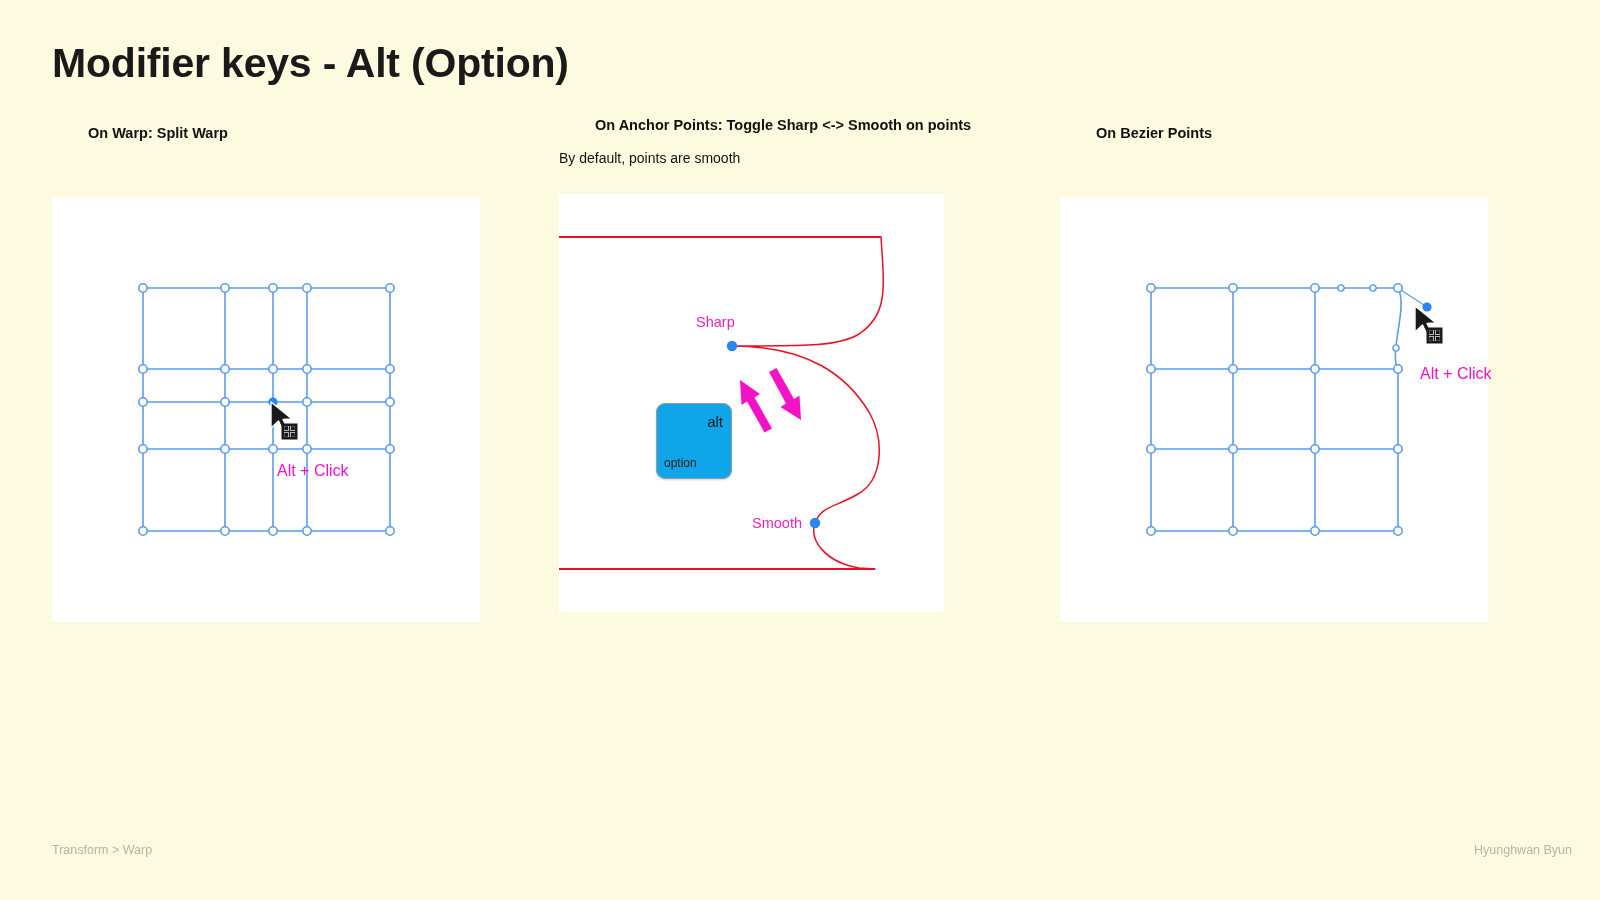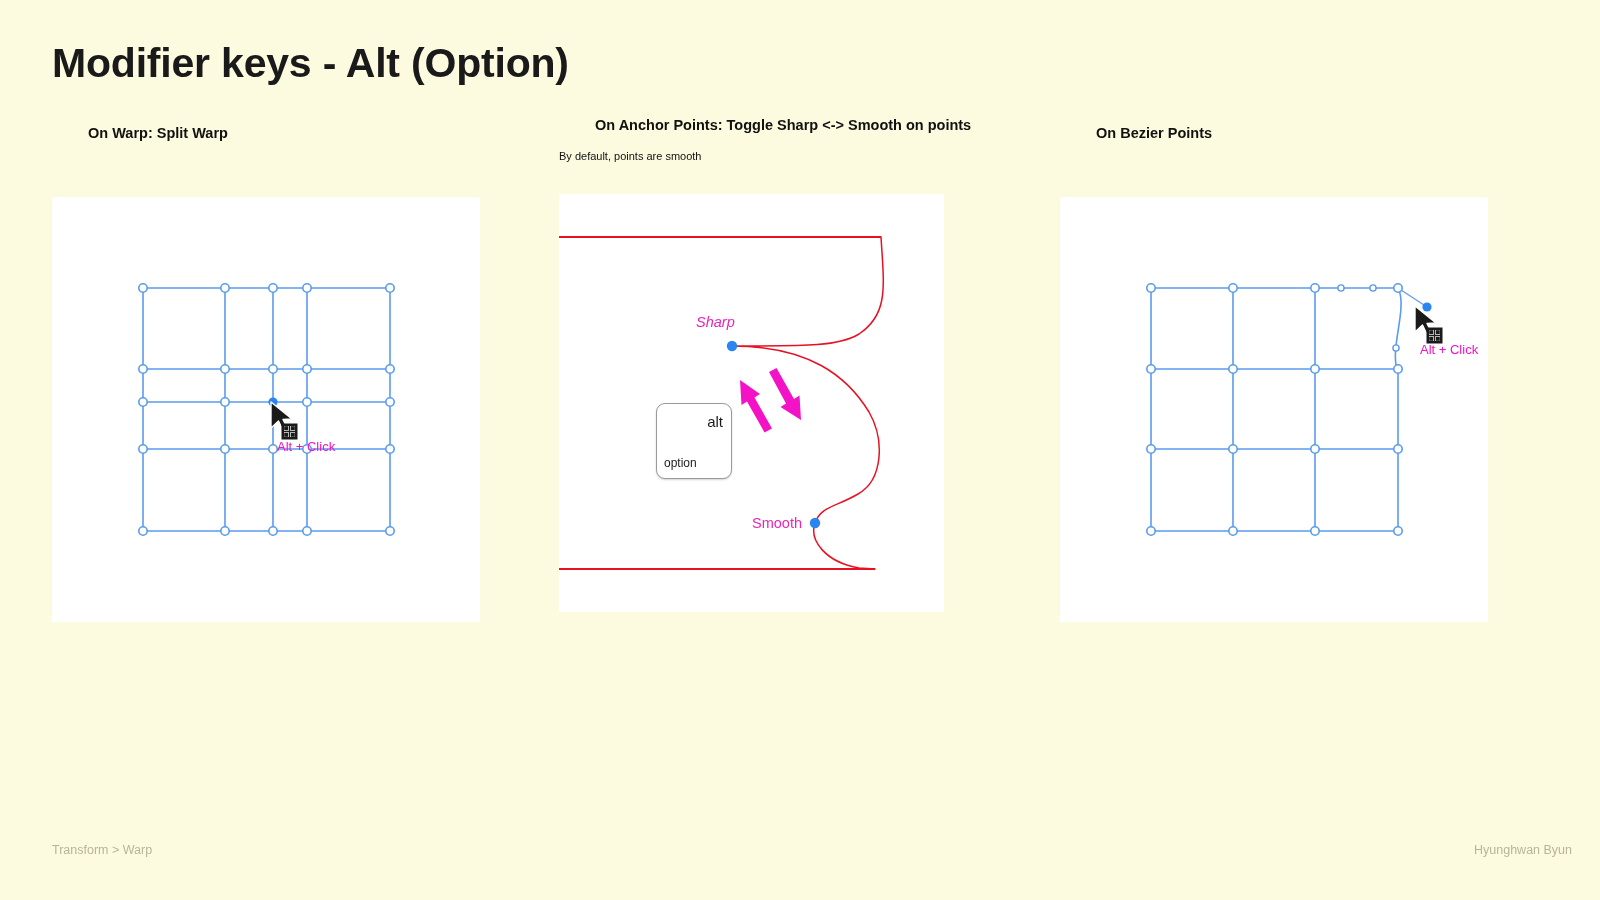--- a/index.html
+++ b/index.html
@@ -18,21 +18,21 @@
     font-family:"Liberation Sans", sans-serif;
   }
   .col-head {
     position:absolute;
     font-size:14.5px; font-weight:bold; color:#111;
     white-space:nowrap;
     margin-left:36px;
   }
   .col-sub {
     position:absolute;
-    font-size:11px; font-weight:400; color:#111;
+    font-size:14px; font-weight:400; color:#111;
     white-space:nowrap;
   }
   .panel {
     position:absolute;
     background:#ffffff;
   }
   #panel1 { left:52px; top:197px; width:428px; height:425px; }
   #panel2 { left:559px; top:194px; width:385px; height:418px; }
   #panel3 { left:1060px; top:197px; width:428px; height:425px; }
 
@@ -42,40 +42,40 @@
     position:absolute; left:28px; top:843px;
     font-size:12.5px; color:#b9b49a;margin-left:24px;
   }
   .footer-right {
     position:absolute; right:28px; top:843px;
     font-size:12.5px; color:#b9b49a;
   }
   .keycap {
     position:absolute;
     left:656px; top:403px; width:76px; height:76px;
-    background:#ffffff;
+    background:#0ea5e9;
     border:1px solid #9a9a9a;
     border-radius:9px;
     box-shadow:0 1px 2px rgba(0,0,0,0.18);
   }
   .keycap .k-alt {
     position:absolute; right:8px; top:9px;
     font-size:15px; color:#1b1b1b;
   }
   .keycap .k-option {
     position:absolute; left:7px; bottom:8px;
     font-size:12px; color:#1b1b1b;
   }
   .lbl-magenta {
     position:absolute;
     font-size:14.5px; color:#ED23B8; white-space:nowrap;
   }
   .lbl-altclick {
     position:absolute;
-    font-size:13px; color:#F312C6; white-space:nowrap;
+    font-size:16px; color:#F312C6; white-space:nowrap;margin-top:23px;
   }
 </style>
 </head>
 <body>
 
 <div class="page-title">Modifier keys - Alt (Option)</div>
 
 <div class="col-head" style="left:52px; top:125px;">On Warp: Split Warp</div>
 
 <div class="col-head" style="left:559px; top:117px;">On Anchor Points: Toggle Sharp &lt;-&gt; Smooth on points</div>
@@ -165,21 +165,21 @@
              L 0 375" fill="none" stroke="#E81123" stroke-width="1.5" stroke-linejoin="round"></path>
 
     <line x1="0" y1="43" x2="322" y2="43" stroke="#E81123" stroke-width="2"></line>
     <line x1="0" y1="375" x2="316" y2="375" stroke="#E81123" stroke-width="2"></line>
 
     <circle cx="173" cy="152" r="5.2" fill="#2A85F0"></circle>
     <circle cx="256" cy="329" r="5.2" fill="#2A85F0"></circle>
   </svg>
 </div>
 
-<div class="lbl-magenta" style="left:696px; top:314px;font-style:italic;">Sharp</div>
+<div class="lbl-magenta" style="left:696px; top:314px;">Sharp</div>
 <div class="lbl-magenta" style="left:752px; top:515px;">Smooth</div>
 
 <div class="keycap">
   <span class="k-alt">alt</span>
   <span class="k-option">option</span>
 </div>
 
 <svg style="position:absolute; left:728px; top:366px; width:92px; height:106px;" viewBox="0 0 92 106">
   <g fill="#F312C6">
 

